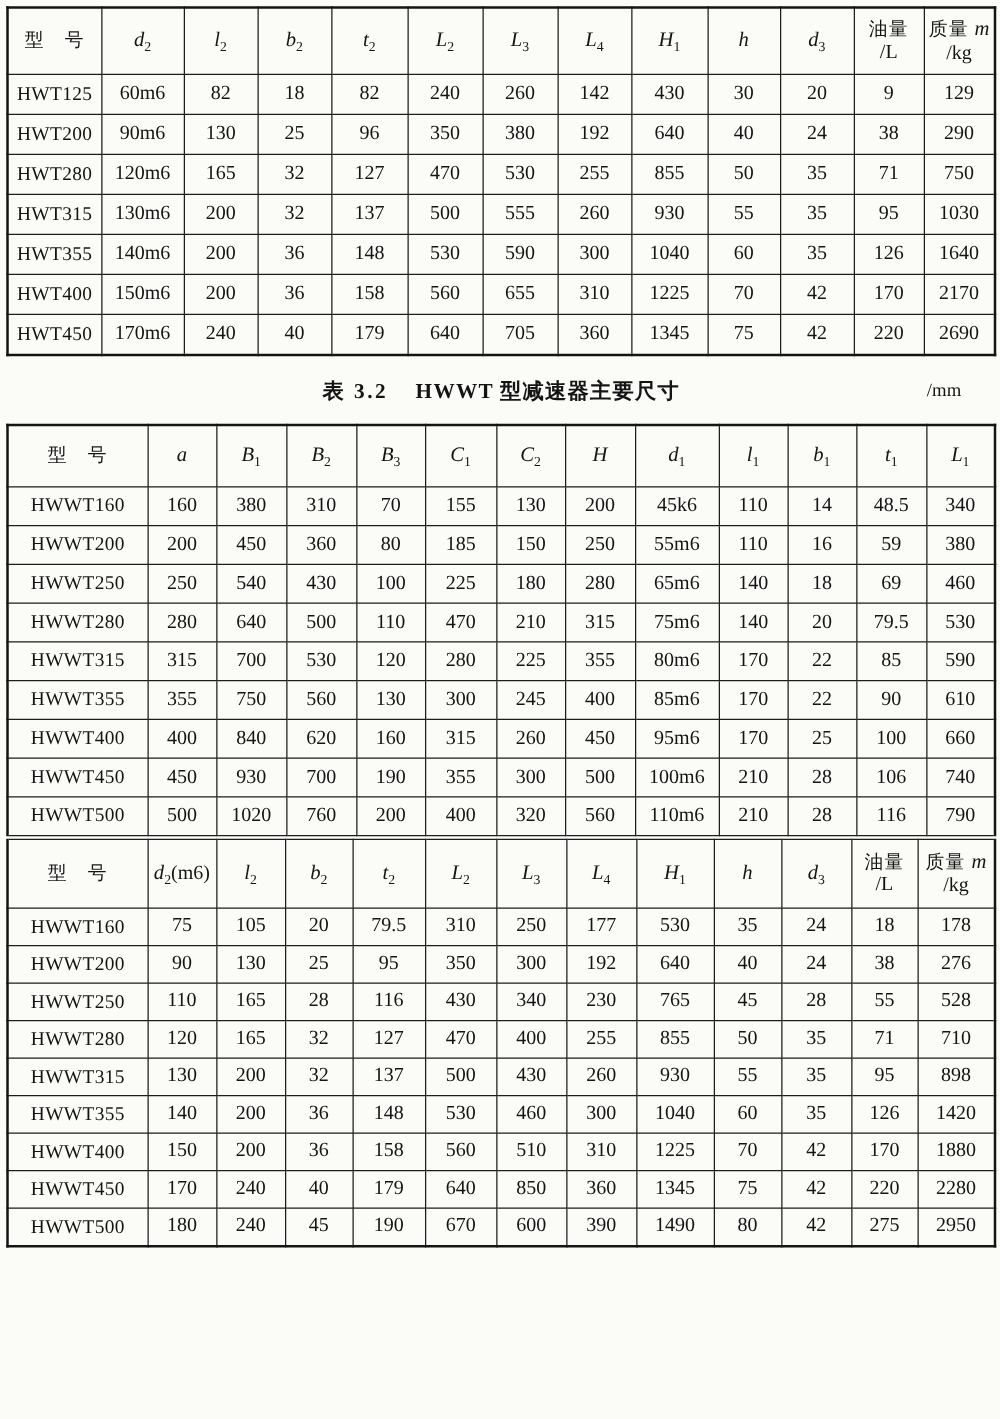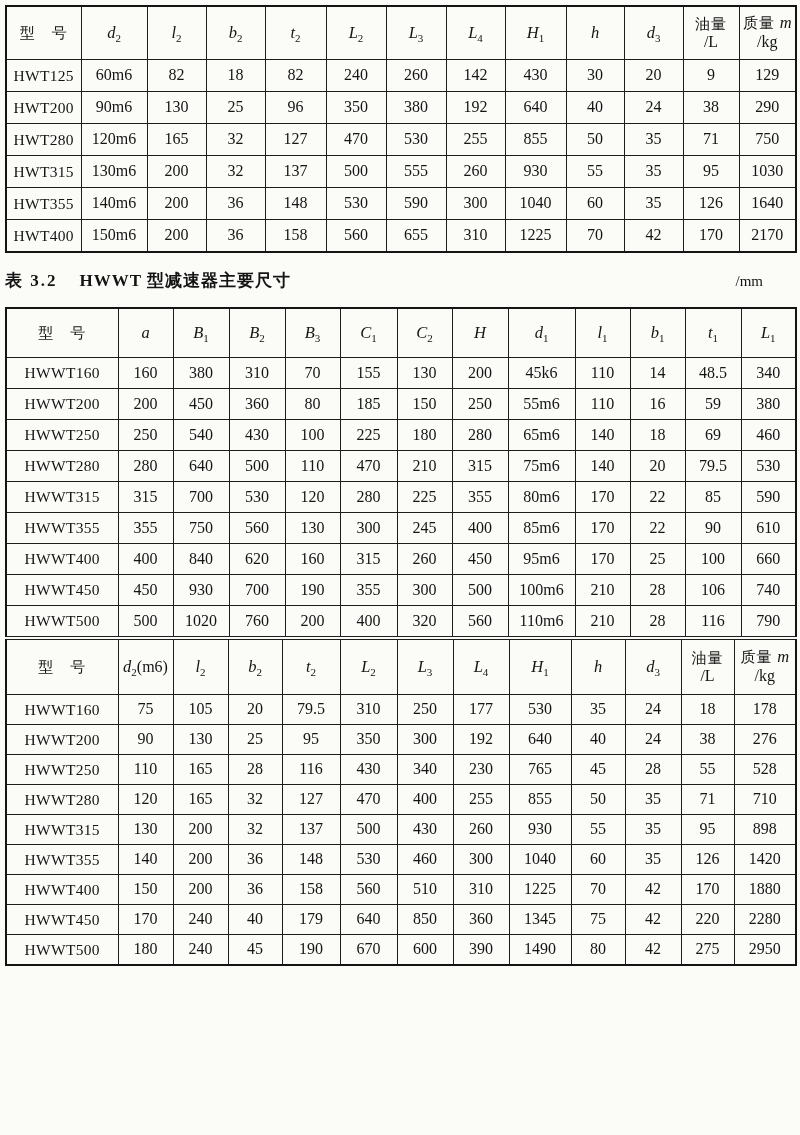--- a/index.html
+++ b/index.html
@@ -3,21 +3,21 @@
 <meta charset="utf-8">
 <style>
   html,body{margin:0;padding:0;}
   body{
     width:800px;height:1135px;
     background:#fbfbf8;
     color:#141414;
     font-family:"Liberation Serif","DejaVu Serif",serif;
     overflow:hidden;
   }
-  .page{padding:5px 9px 0 5px;}
+  .page{padding:5px 3px 0 5px;}
   table{
     border-collapse:collapse;
     table-layout:fixed;
     width:790px;
     background:transparent;
   }
   table.tbl{border:2px solid #141414;}
   th,td{
     border:1px solid #1d1d1d;
     text-align:center;
@@ -36,21 +36,21 @@
   #t3 thead th{height:54px;}
   #t3 td{height:29px;}
   th i{font-style:italic;font-size:16.5px;}
   th sub{font-size:11px;font-style:normal;line-height:0;}
   th .zh{font-size:15px;letter-spacing:1px;}
   td.model{font-size:15.5px;letter-spacing:.3px;}
   .caption-row{
     position:relative;
     height:30px;
     margin:16px 0 8px 0;
-    text-align:left;
+    text-align:center;
   }
   .cap-label{font-weight:bold;font-size:17px;letter-spacing:2px;}
   .cap-title{font-weight:bold;font-size:17px;margin-left:22px;letter-spacing:1px;}
   .cap-unit{
     position:absolute;right:28px;top:4px;
     font-weight:normal;font-size:15px;letter-spacing:0;
   }
   #t2{border-bottom:1px solid #141414;}
   #t3{border-top:1px solid #141414;margin-top:2px;border-bottom:2.5px solid #141414;}
 </style>
@@ -176,20 +176,35 @@
           <td>158</td>
           <td>560</td>
           <td>655</td>
           <td>310</td>
           <td>1225</td>
           <td>70</td>
           <td>42</td>
           <td>170</td>
           <td>2170</td>
         </tr>
+        <tr>
+          <td class="model">HWT450</td>
+          <td>170m6</td>
+          <td>240</td>
+          <td>40</td>
+          <td>179</td>
+          <td>640</td>
+          <td>705</td>
+          <td>360</td>
+          <td>1345</td>
+          <td>75</td>
+          <td>42</td>
+          <td>220</td>
+          <td>2690</td>
+        </tr>
       </tbody>
   </table>
 
   <div class="caption-row">
     <span class="cap-label">表 3.2</span><span class="cap-title">HWWT 型减速器主要尺寸</span>
     <span class="cap-unit">/mm</span>
   </div>
 
   <table id="t2" class="tbl">
     <colgroup>

